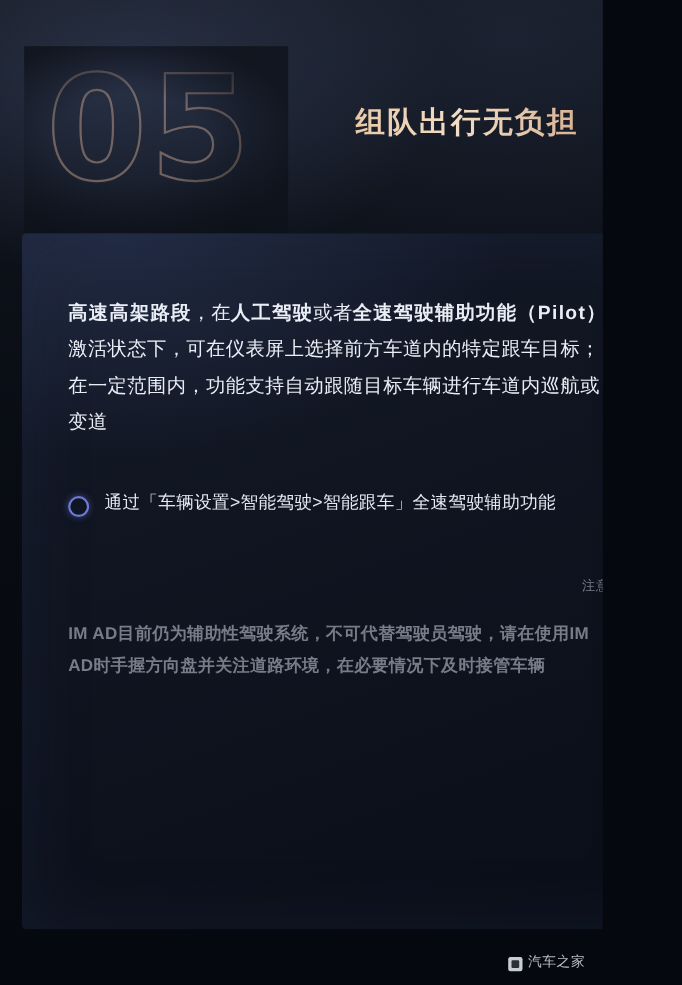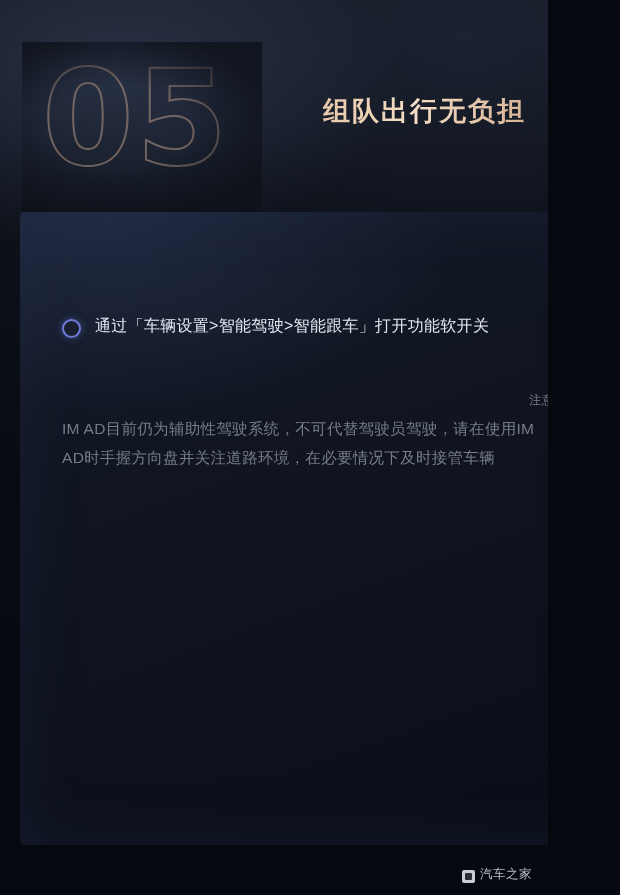--- a/index.html
+++ b/index.html
@@ -129,25 +129,26 @@
     color: #6e7party;
   }
   .note-title {
     color: #767c88;
     font-size: 12px;
     line-height: 28px;
     letter-spacing: 0.5px;
     text-align: right;
   }
   .note-body {
-    margin-top: 0;
+    margin-top: 16px;
     color: #767c88;
     font-size: 15.5px;
     line-height: 29px;
     letter-spacing: 0.3px;
+    font-weight: bold;
   }
   
   .footer {
     position: absolute;
     right: 16px;
     bottom: 12px;
     display: flex;
     align-items: flex-end;
     gap: 5px;
   }
@@ -182,26 +183,27 @@
   <div class="header">
     <div class="bignum">05</div>
     <div class="headline">
       <div class="line">组队出行无负担</div>
     </div>
   </div>
 
   <div class="card">
     <div class="card-inner">
 
+      <p class="para"><b>高速高架路段</b><span>，在</span><b>人工驾驶</b><span>或者</span><b>全速驾驶辅助功能（Pilot）</b><span>激活状态下，可在仪表屏上选择前方车道内的特定跟车目标；在一定范围内，功能支持自动跟随目标车辆进行车道内巡航或变道</span></p>
 
       <div class="bullets">
 
         <div class="bullet">
           <span class="dot"></span>
-          <div class="bullet-text"><span>通过「</span><b>车辆设置&gt;智能驾驶&gt;智能跟车</b><span>」打开功能软开关</span></div>
+          <div class="bullet-text"><span>通过「</span><b>车辆设置&gt;智能驾驶&gt;智能跟车</b><span>」全速驾驶辅助功能</span></div>
         </div>
 
 
       </div>
 
       <div class="note">
         <div class="note-title">注意:</div>
         <div class="note-body">IM AD目前仍为辅助性驾驶系统，不可代替驾驶员驾驶，请在使用IM AD时手握方向盘并关注道路环境，在必要情况下及时接管车辆</div>
       </div>
 

